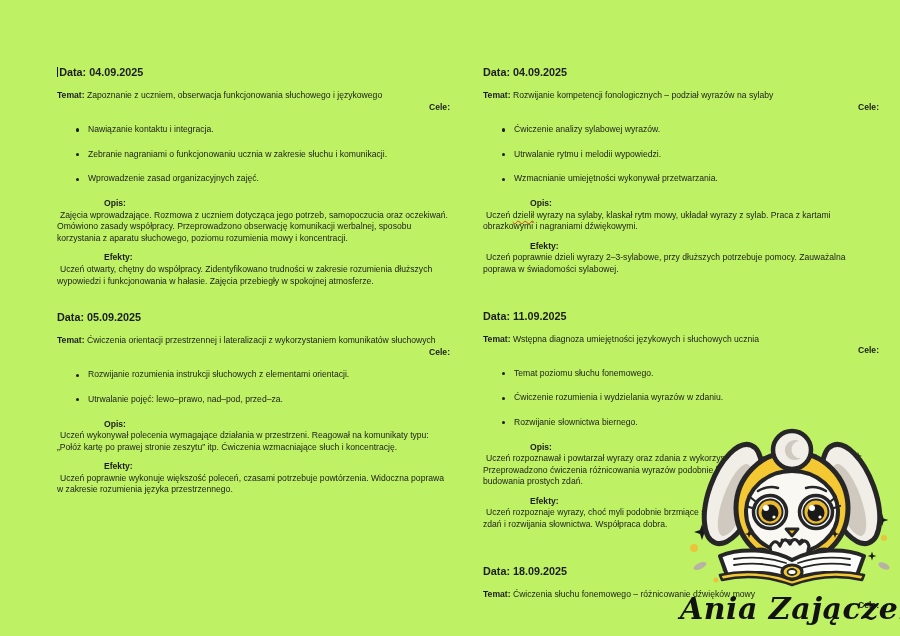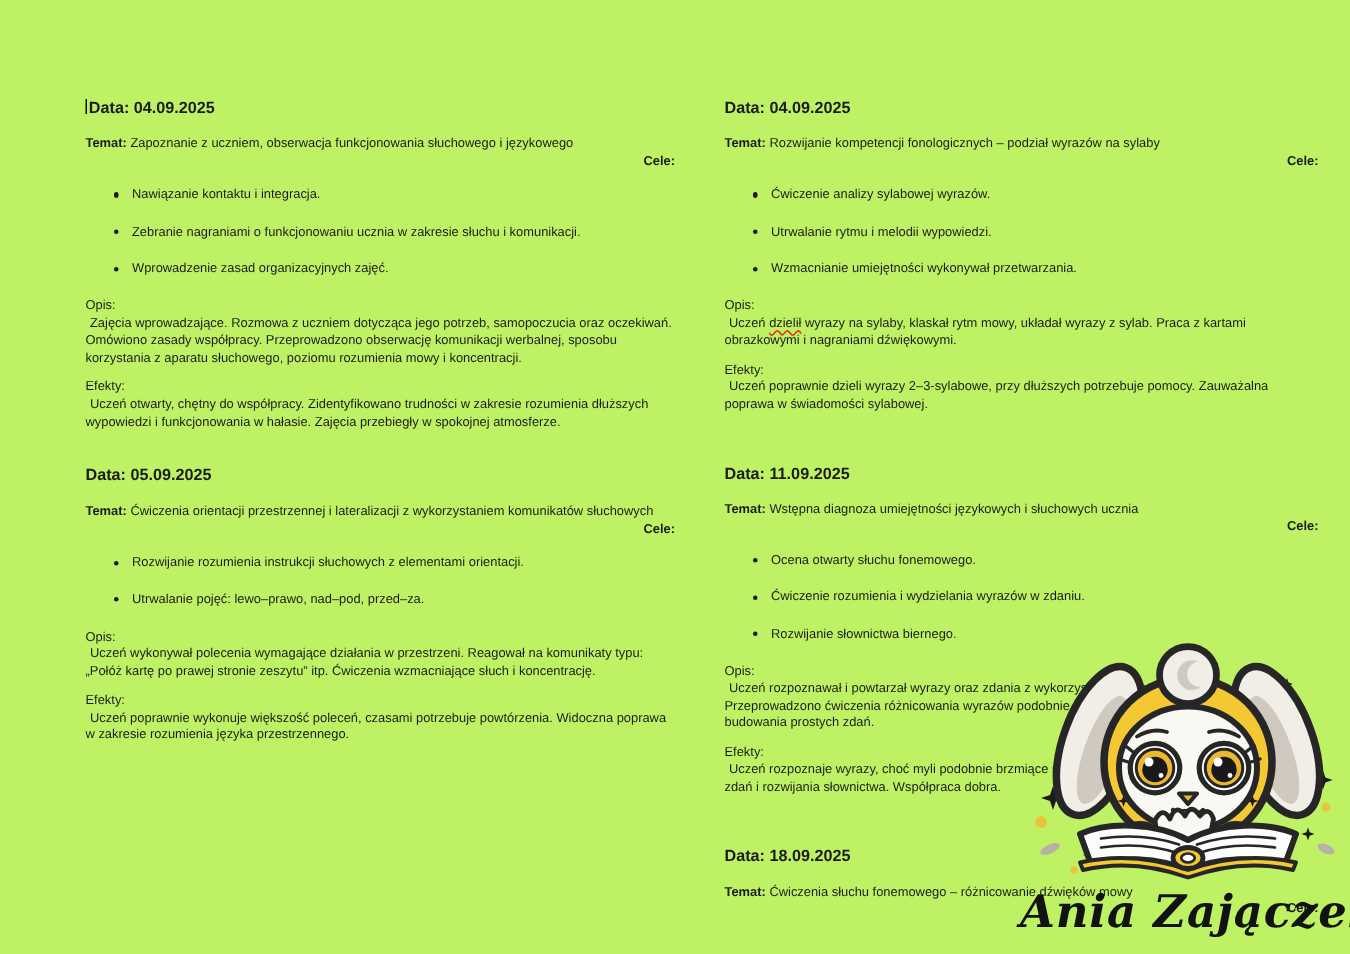--- a/index.html
+++ b/index.html
@@ -17,21 +17,21 @@
   .date-line{font-size:10.8px;font-weight:bold;line-height:13px;margin:0 0 11px;white-space:pre;}
   .caret{display:inline-block;width:1.2px;height:10px;background:#111;vertical-align:-1px;margin-right:1px;}
   p{margin:0;}
   .lbl{font-weight:bold;white-space:pre-wrap;}
   .val{white-space:pre-wrap;}
   .cele-label{padding-left:3px;text-align:right;}
   ul.cele-list{list-style:none;margin:11px 0 5px;padding:0 0 0 19px;}
   li.cele-item{position:relative;padding-left:12px;margin-bottom:13px;}
   li.cele-item::before{content:"";position:absolute;left:0;top:4.2px;width:3.4px;height:3.4px;border-radius:50%;background:#1c1c1c;}
   .para{margin:8px 0 0;}
-  .plabel{font-weight:normal;display:block;}
+  .plabel{font-weight:bold;display:block;margin-left:47px;}
   .ptext{display:block;text-indent:3px;}
   .spellerr{text-decoration:underline;text-decoration-style:wavy;text-decoration-color:#e0321e;text-decoration-thickness:1px;text-underline-offset:2px;}
   .watermark{position:absolute;right:2px;bottom:4px;width:212px;height:212px;}
   .watermark svg{position:absolute;top:0;left:0;}
   .signature{
     position:absolute;left:-6px;right:0;bottom:6px;text-align:center;
     font-family:"DejaVu Serif",serif;font-style:italic;font-weight:bold;
     font-size:30px;letter-spacing:0.5px;color:#121212;white-space:nowrap;
   }
 </style>
@@ -95,21 +95,21 @@
           <b class="plabel">Efekty:</b>
           <span class="ptext val"><span>Uczeń poprawnie dzieli wyrazy 2–3-sylabowe, przy dłuższych potrzebuje pomocy. Zauważalna poprawa w świadomości sylabowej.</span></span>
         </p>
   </article>
 
   <article class="entry">
     <div class="date-line"><span class="lbl">Data: </span><span>11.09.2025</span></div>
     <p class="temat"><b class="lbl">Temat: </b><span class="val">Wstępna diagnoza umiejętności językowych i słuchowych ucznia</span></p>
     <p class="cele-label"><b class="lbl">Cele:</b></p>
     <ul class="cele-list">
-          <li class="cele-item">Ocena otwarty słuchu fonemowego.</li>
+          <li class="cele-item">Temat poziomu słuchu fonemowego.</li>
           <li class="cele-item">Ćwiczenie rozumienia i wydzielania wyrazów w zdaniu.</li>
           <li class="cele-item">Rozwijanie słownictwa biernego.</li>
         </ul>
     <p class="para">
           <b class="plabel">Opis:</b>
           <span class="ptext val"><span>Uczeń rozpoznawał i powtarzał wyrazy oraz zdania z wykorzystaniem kart obrazkowych. Przeprowadzono ćwiczenia różnicowania wyrazów podobnie brzmiących, opisywania ilustracji oraz budowania prostych zdań.</span></span>
         </p>
     <p class="para">
           <b class="plabel">Efekty:</b>
           <span class="ptext val"><span>Uczeń rozpoznaje wyrazy, choć myli podobnie brzmiące słowa. Widoczne postępy w zakresie analizy zdań i rozwijania słownictwa. Współpraca dobra.</span></span>

